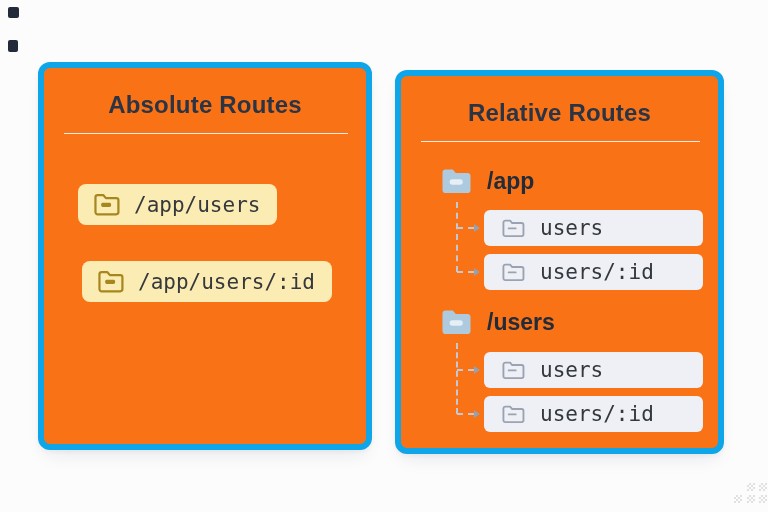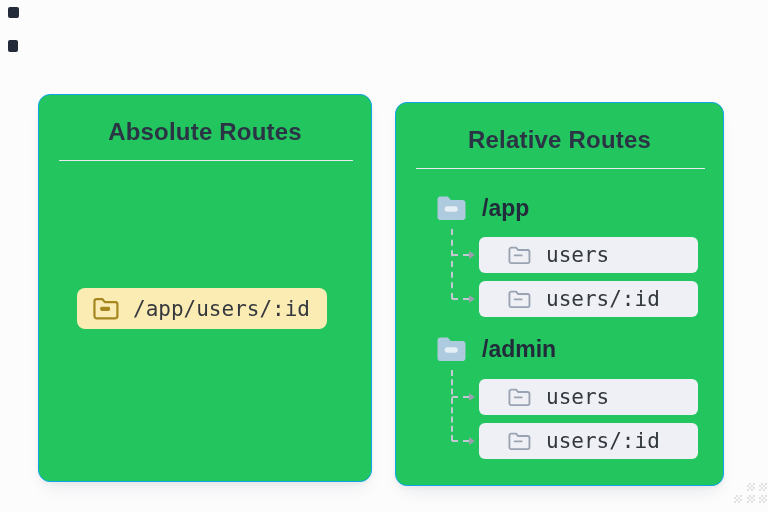--- a/index.html
+++ b/index.html
@@ -30,25 +30,24 @@
     opacity: 0.45;
   }
   .wm-1 { left: 747px; top: 483px; }
   .wm-2 { left: 759px; top: 483px; }
   .wm-3 { left: 734px; top: 495px; }
   .wm-4 { left: 747px; top: 495px; }
   .wm-5 { left: 759px; top: 495px; }
 
   .card {
     position: absolute;
-    background: #22c55e;
-    border: 1px solid #0ea5e9;
+    background: #f97316;
+    border: 6px solid #0ea5e9;
     border-radius: 12px;
     box-shadow: 0 10px 18px -6px rgba(25,30,45,.09), 0 2px 5px rgba(25,30,45,.04);
-    margin-top: 32px;
   }
   .card-left  { left: 38px;  top: 62px; width: 334px; height: 388px; }
   .card-right { left: 395px; top: 70px; width: 329px; height: 384px; }
 
   .card-title {
     position: absolute;
     top: 23px; left: 0; right: 0;
     text-align: center;
     font-size: 24px;
     font-weight: 700;
@@ -99,21 +98,21 @@
   }
 
   .child-row {
     position: absolute;
     left: 83px;
     width: 219px;
     height: 36px;
     display: flex;
     align-items: center;
     gap: 13px;
-    padding-left: 27px;
+    padding-left: 16px;
     background: #eef0f5;
     border-radius: 6px;
   }
   .child-1a { top: 134px; }
   .child-1b { top: 178px; }
   .child-2a { top: 276px; }
   .child-2b { top: 320px; }
   .child-row .path {
     font-family: "DejaVu Sans Mono", monospace;
     font-size: 21px;
@@ -163,28 +162,37 @@
   <div class="mark-checker wm-1"></div>
   <div class="mark-checker wm-2"></div>
   <div class="mark-checker wm-3"></div>
   <div class="mark-checker wm-4"></div>
   <div class="mark-checker wm-5"></div>
 
   <section class="card card-left">
     <h2 class="card-title">Absolute Routes</h2>
     <div class="divider"></div>
 
-
-    <div class="route-badge badge-2">
+    <div class="route-badge badge-1">
       <span class="icon">
         <svg width="30" height="27" viewBox="0 0 24 22">
           <path d="M2.6 5.2c0-1 .8-1.8 1.8-1.8h4.7l2 2.4h8.4c1 0 1.8.8 1.8 1.8v9.6c0 1-.8 1.8-1.8 1.8H4.4c-1 0-1.8-.8-1.8-1.8V5.2z" fill="none" stroke="#a6861e" stroke-width="1.8" stroke-linejoin="round"></path>
           <rect x="7.3" y="9.6" width="8" height="3.4" rx="1.2" fill="#a6861e"></rect>
         </svg>
       </span>
+      <span class="path">/app/users</span>
+    </div>
+
+    <div class="route-badge badge-2">
+      <span class="icon">
+        <svg width="30" height="27" viewBox="0 0 24 22">
+          <path d="M2.6 5.2c0-1 .8-1.8 1.8-1.8h4.7l2 2.4h8.4c1 0 1.8.8 1.8 1.8v9.6c0 1-.8 1.8-1.8 1.8H4.4c-1 0-1.8-.8-1.8-1.8V5.2z" fill="none" stroke="#a6861e" stroke-width="1.8" stroke-linejoin="round"></path>
+          <rect x="7.3" y="9.6" width="8" height="3.4" rx="1.2" fill="#a6861e"></rect>
+        </svg>
+      </span>
       <span class="path">/app/users/:id</span>
     </div>
   </section>
 
   <section class="card card-right">
     <h2 class="card-title">Relative Routes</h2>
     <div class="divider"></div>
 
     <div class="parent-row parent-1">
       <span class="icon">
@@ -220,21 +228,21 @@
       <span class="path">users/:id</span>
     </div>
 
     <div class="parent-row parent-2">
       <span class="icon">
         <svg width="35" height="30" viewBox="0 0 24 21">
           <path d="M2.2 4.4c0-1.1.9-2 2-2h5.2l2.1 2.5h8.3c1.1 0 2 .9 2 2v10c0 1.1-.9 2-2 2H4.2c-1.1 0-2-.9-2-2V4.4z" fill="#aecadf"></path>
           <rect x="7.2" y="9.3" width="9.2" height="3.8" rx="1.9" fill="#e6eff6"></rect>
         </svg>
       </span>
-      <span class="parent-label">/admin</span>
+      <span class="parent-label">/users</span>
     </div>
 
     <div class="vline vline-2"></div>
     <div class="hline hline-2a"></div>
     <div class="hline hline-2b"></div>
 
     <div class="child-row child-2a">
       <span class="icon">
         <svg width="27" height="23" viewBox="0 0 24 21">
           <path d="M2.8 5c0-.9.8-1.7 1.7-1.7h4.4l1.9 2.2h8.6c.9 0 1.7.8 1.7 1.7v8.6c0 .9-.8 1.7-1.7 1.7H4.5c-.9 0-1.7-.8-1.7-1.7V5z" fill="none" stroke="#99a3b2" stroke-width="1.7" stroke-linejoin="round"></path>

